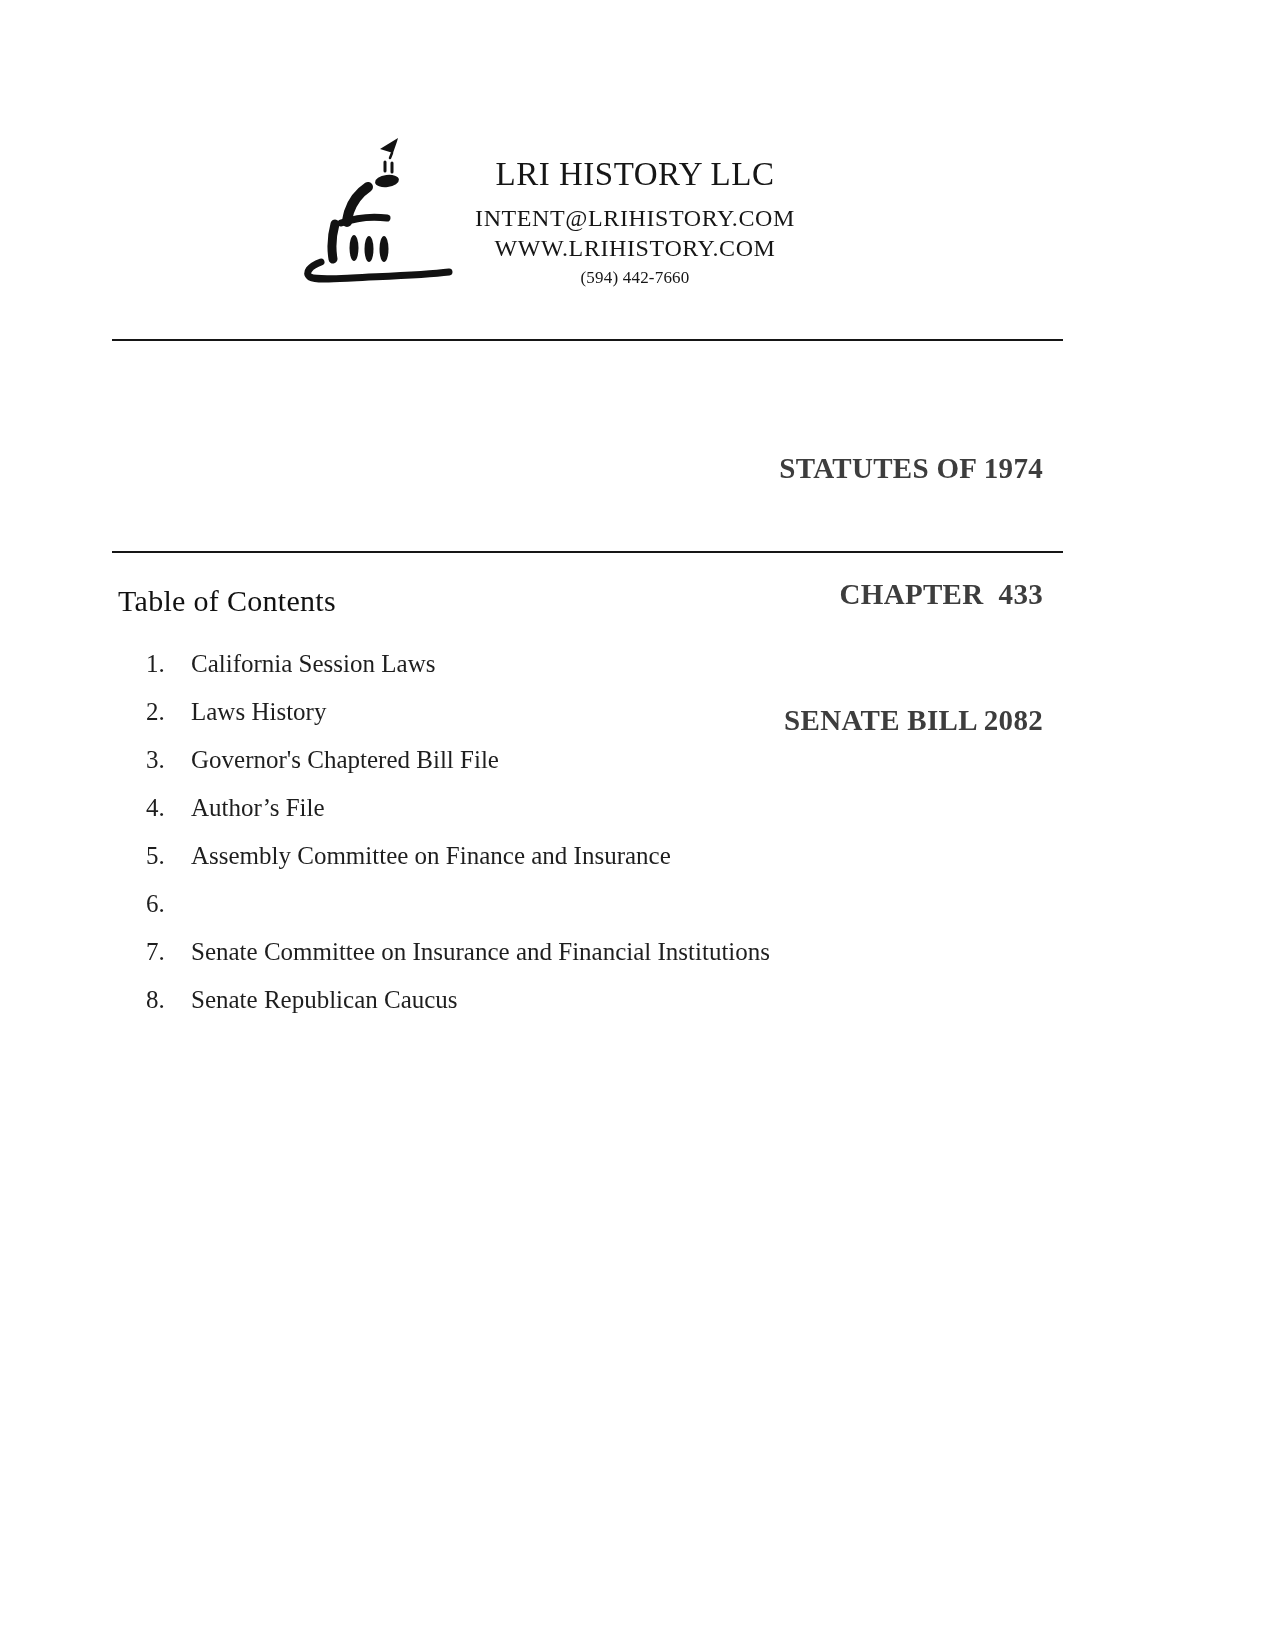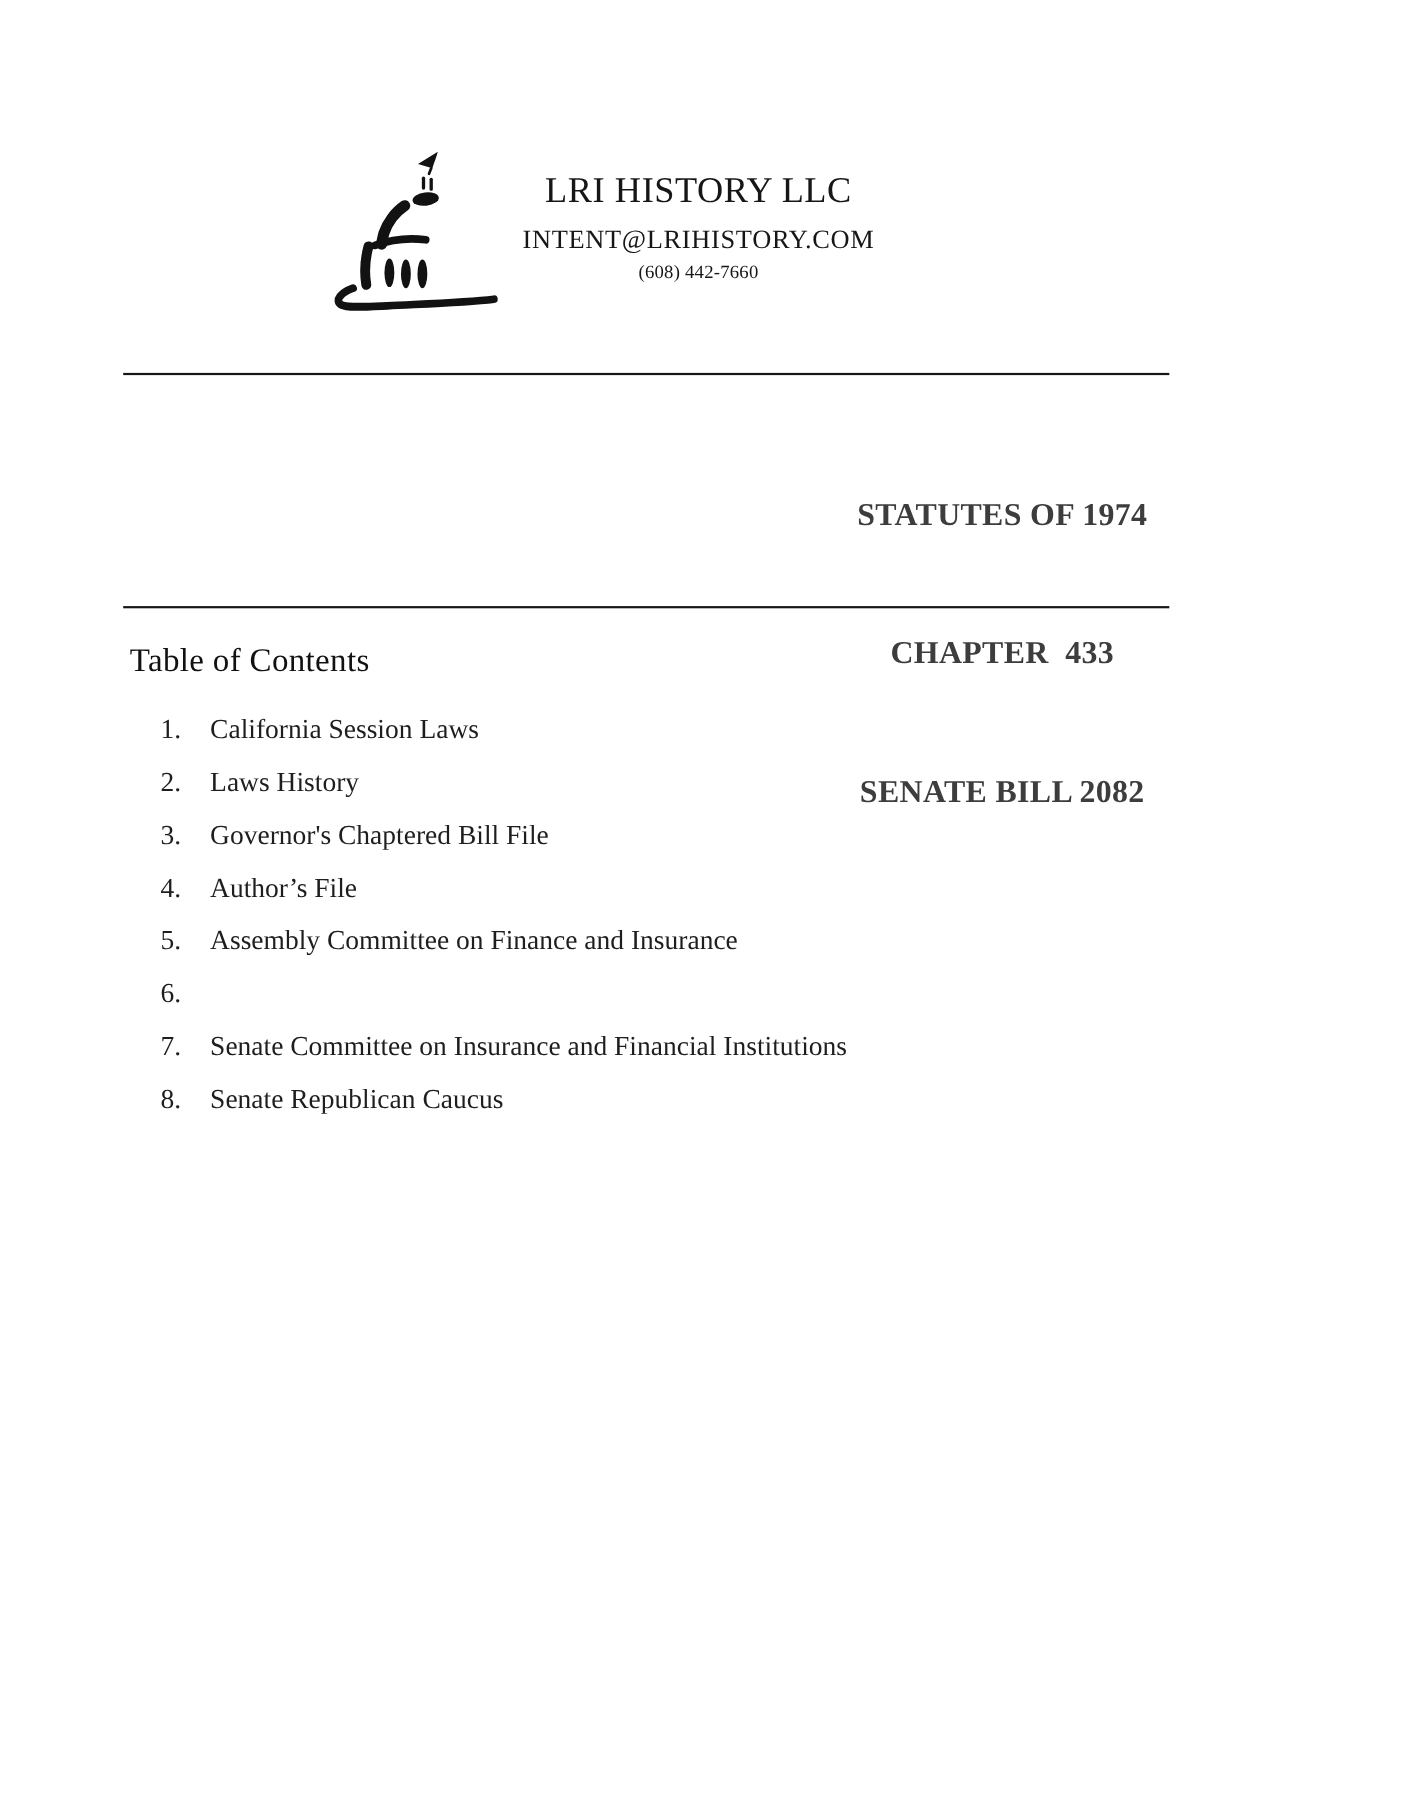--- a/index.html
+++ b/index.html
@@ -129,27 +129,28 @@
       <ellipse cx="72" cy="122" rx="4.5" ry="13" fill="#121212" stroke="none"></ellipse>
       <ellipse cx="87" cy="122" rx="4.5" ry="13" fill="#121212" stroke="none"></ellipse>
 
       <path d="M24,135 C13,139 7,146 13,150 C19,153 34,152 55,151 C95,149 127,148 152,145" stroke-width="7"></path>
     </svg>
   </div>
 
   <div class="contact">
     <div class="company-name">LRI HISTORY LLC</div>
     <div class="contact-line email">INTENT@LRIHISTORY.COM</div>
-    <div class="contact-line phone">(608) 442-7660</div>
+    <div class="contact-line website">WWW.LRIHISTORY.COM</div>
+    <div class="contact-line phone">(594) 442-7660</div>
   </div>
 
   <hr class="rule rule-top">
   <hr class="rule rule-bottom">
 
-  <div class="statutes" style="color: rgb(61, 61, 61); text-align: center;">
+  <div class="statutes" style="color: rgb(61, 61, 61);">
     <div>STATUTES OF 1974</div>
     <div>CHAPTER  433</div>
     <div>SENATE BILL 2082</div>
   </div>
 
   <h1 class="toc-title">Table of Contents</h1>
   <ol class="toc-list">
       <li class="toc-item">
         <span class="toc-num">1.</span>
         <span class="toc-text">California Session Laws</span>

